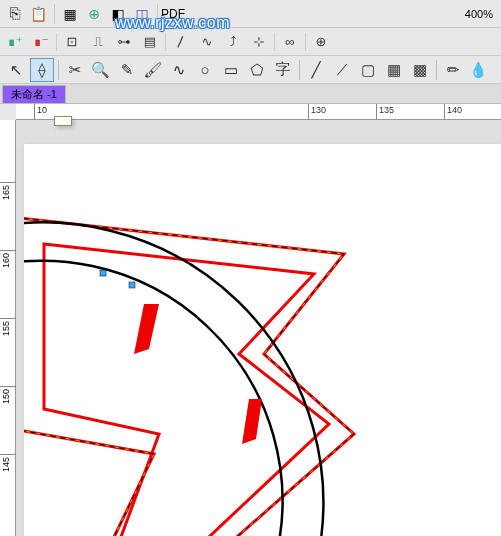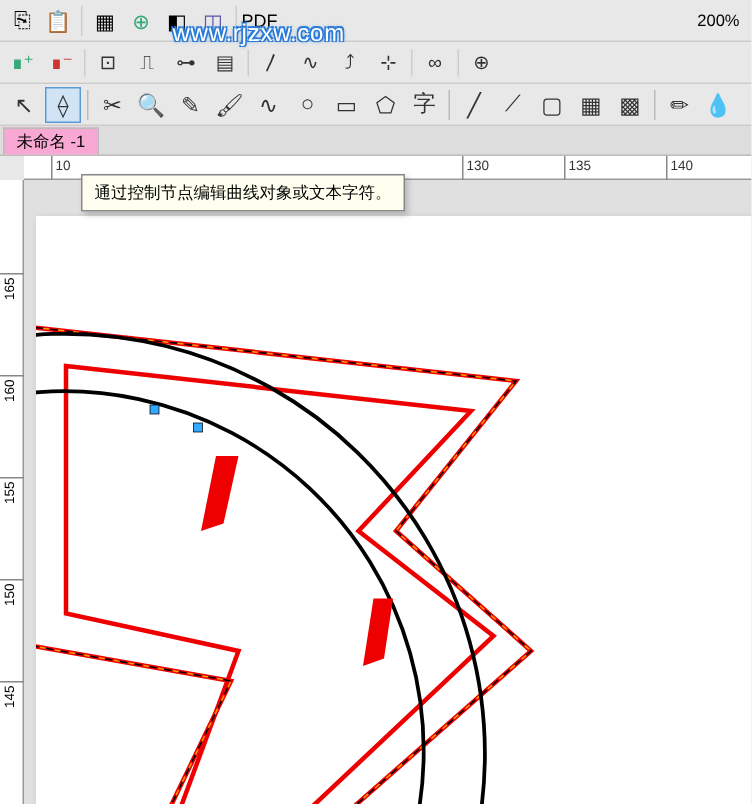--- a/index.html
+++ b/index.html
@@ -17,21 +17,21 @@
 .dropdown::after { content: "▼"; font-size: 8px; color: #555; }
 .tool-icons { display: flex; gap: 4px; align-items: center; }
 .tool-icons .ti { width: 22px; height: 22px; display: flex; align-items: center; justify-content: center; font-size: 13px; color: #333; }
 
 .tools-row { height: 28px; background: #e8e8e8; border-bottom: 1px solid #ccc; display: flex; align-items: center; padding: 0 4px; gap: 2px; }
 .tools-row .tool { width: 24px; height: 24px; display: flex; align-items: center; justify-content: center; font-size: 15px; color: #333; border: 1px solid transparent; }
 .tools-row .tool.selected { background: #d0e4f5; border: 1px solid #5b9bd5; }
 .tools-row .sep { width: 1px; height: 20px; background: #bbb; margin: 0 2px; }
 
 .doc-tabs { height: 20px; background: #ddd; display: flex; align-items: flex-end; border-bottom: 1px solid #bbb; }
-.doc-tab { height: 18px; background: #f9a8d4; border: 1px solid #bbb; border-bottom: none; padding: 0 8px; font-size: 11px; display: flex; align-items: center; margin-left: 2px; margin-top: 34px; }
+.doc-tab { height: 18px; background: #8b5cf6; border: 1px solid #bbb; border-bottom: none; padding: 0 8px; font-size: 11px; display: flex; align-items: center; margin-left: 2px; margin-top: 34px; }
 
 .ruler-area { position: relative; height: 492px; }
 .ruler-top { height: 16px; background: #fff; border-bottom: 1px solid #999; position: relative; margin-left: 16px; font-size: 9px; color: #333; }
 .ruler-top .tick { position: absolute; top: 0; height: 16px; border-left: 1px solid #888; }
 .ruler-top .tick span { position: absolute; top: 1px; left: 2px; }
 .ruler-left { position: absolute; left: 0; top: 16px; width: 16px; bottom: 0; background: #fff; border-right: 1px solid #999; }
 .ruler-left .vtick { position: absolute; left: 0; width: 16px; border-top: 1px solid #888; font-size: 9px; }
 .ruler-left .vtick span { position: absolute; left: 1px; top: 2px; writing-mode: vertical-rl; transform: rotate(180deg); }
 
 .canvas { position: absolute; left: 16px; top: 16px; right: 0; bottom: 0; background: #e0e0e0; overflow: hidden; }
@@ -48,21 +48,21 @@
 <div class="top-toolbar">
   <span class="icon-btn">⎘</span>
   <span class="icon-btn">📋</span>
   <span class="sep"></span>
   <span class="icon-btn">▦</span>
   <span class="icon-btn" style="color:#3a7">⊕</span>
   <span class="icon-btn">◧</span>
   <span class="icon-btn" style="color:#55a">◫</span>
   <span class="sep"></span>
   <span class="icon-btn" style="font-size:12px">PDF</span>
-  <span class="zoom">200%</span>
+  <span class="zoom">400%</span>
 </div>
 
 <div class="watermark">www.rjzxw.com</div>
 
 <div class="dropdown-row">
   <div class="tool-icons">
     <span class="ti" style="color:#3a7">∎⁺</span>
     <span class="ti" style="color:#c33">∎⁻</span>
     <span class="sep" style="width:1px;height:18px;background:#ccc"></span>
     <span class="ti">⊡</span>
@@ -161,14 +161,13 @@
         <path d="M 225 255 L 218 300 L 232 295 L 238 255 Z" fill="#e00"></path>
 
         <rect x="105" y="138" width="6" height="6" fill="#3af" stroke="#000" stroke-width="0.5"></rect>
         <rect x="76" y="126" width="6" height="6" fill="#3af" stroke="#000" stroke-width="0.5"></rect>
       </svg>
     </div>
   </div>
 </div>
 
 <div class="tooltip">
-  <div>通过控制节点编辑曲线对象或文本字符。</div>
 </div>
 
 </body></html>

